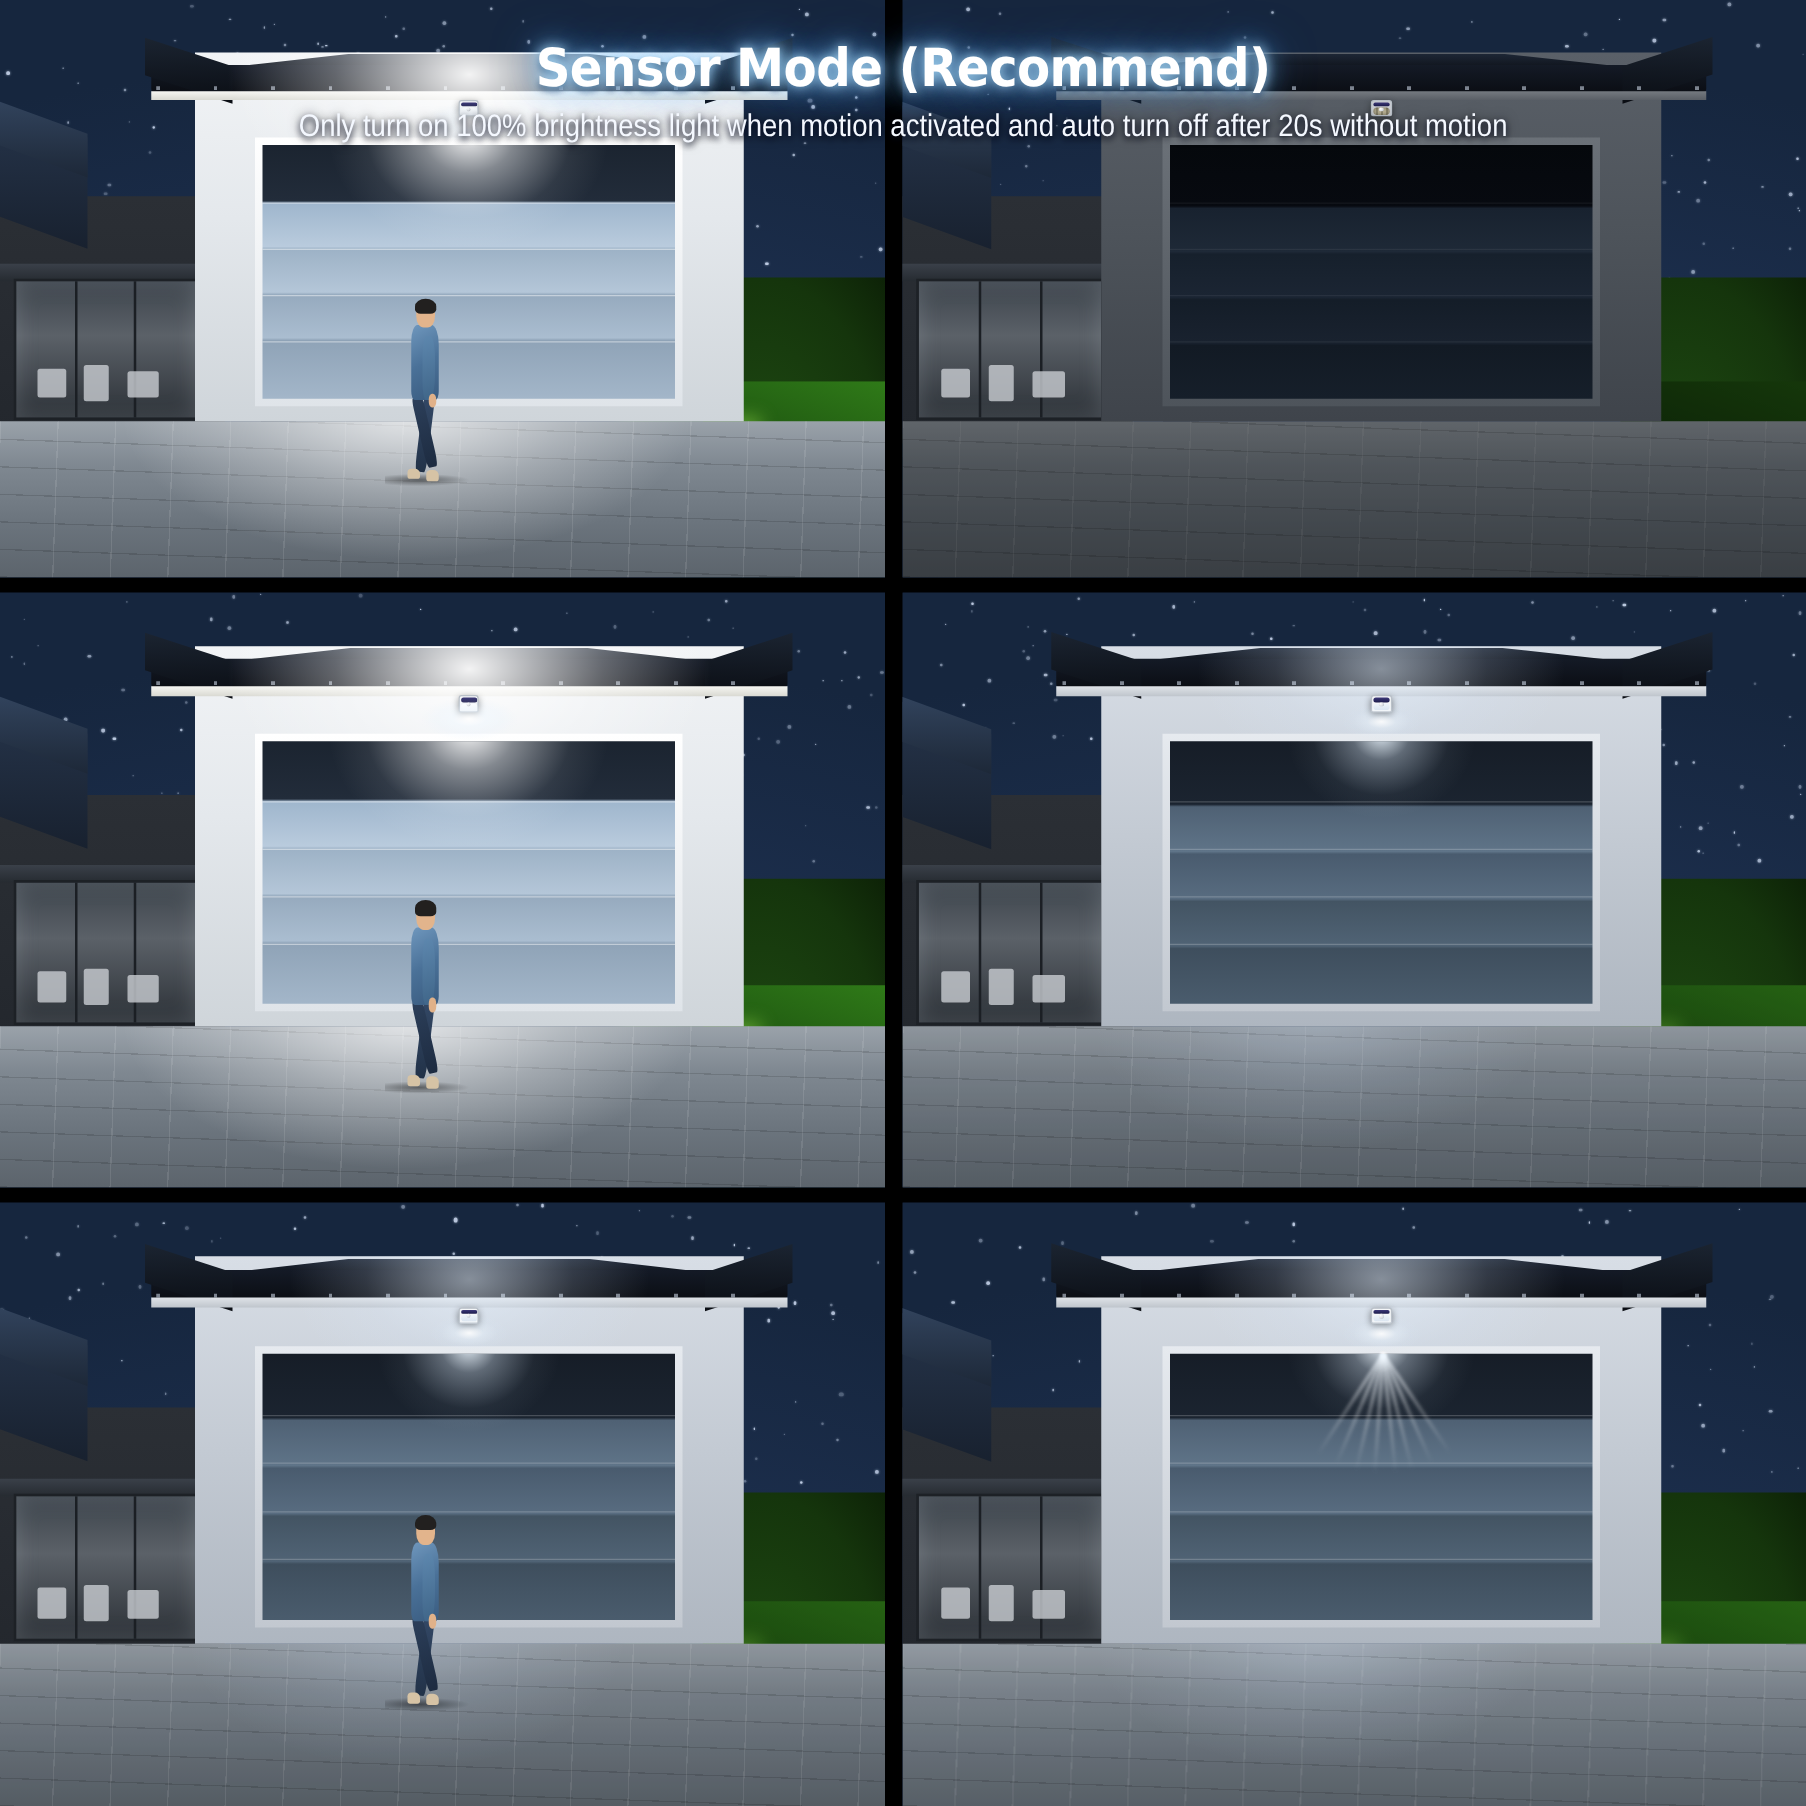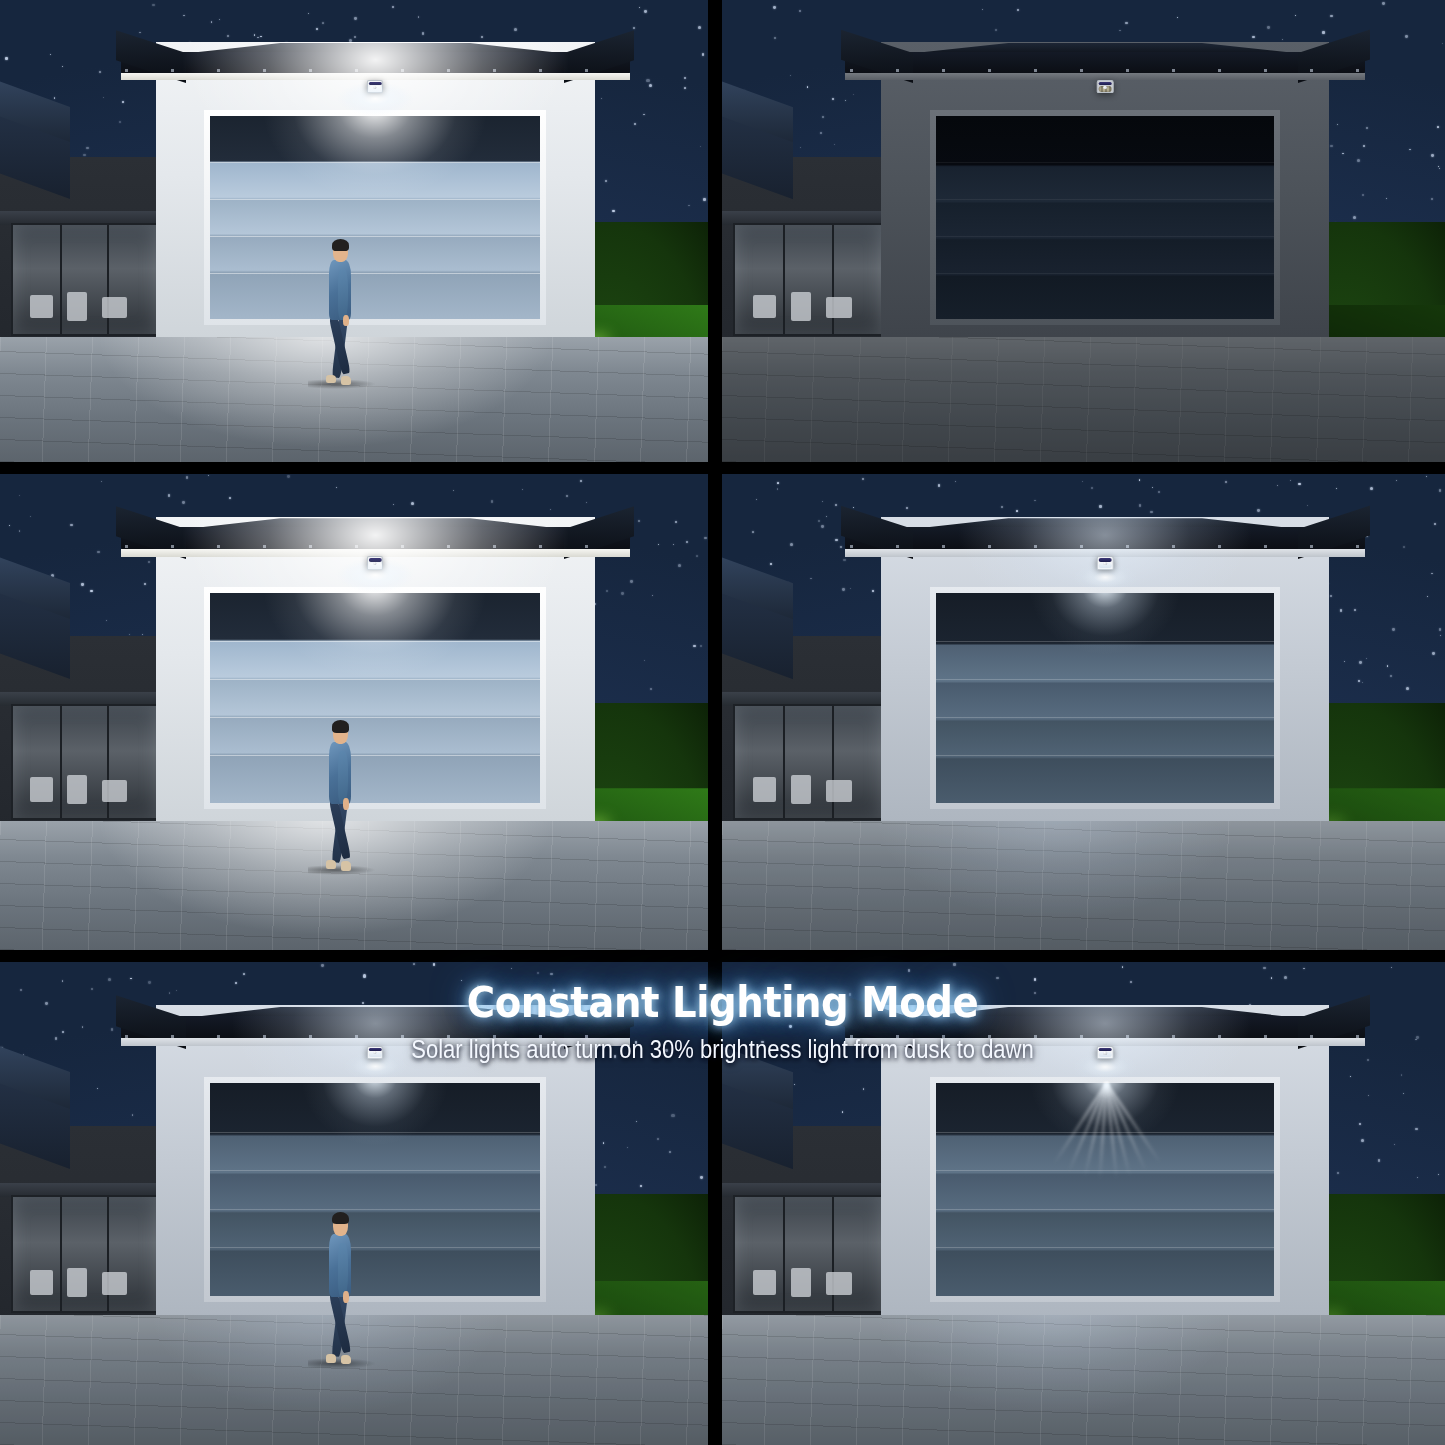--- a/index.html
+++ b/index.html
@@ -814,20 +814,24 @@
             <div class="fixture-body off">
               <div class="f-solar"></div>
               <div class="f-sensor"></div>
               <div class="f-led off"></div>
             </div>
           </div>
         </div>
       </div>
     </div>
 
+    <div class="caption">
+      <div class="title">Sensor Mode (Recommend)</div>
+      <div class="sub">Only turn on 100% brightness light when motion activated and auto turn off after 20s without motion</div>
+    </div>
   </div>
 
   <div class="hdivider"></div>
 
   <div class="row r2">
 
     <div class="panel">
       <div class="sky"></div>
       <div class="stars">
           <span style="left:13.74%;top:16.11%;width:2.77px;height:2.77px;opacity:0.44"></span>
@@ -1714,19 +1718,15 @@
             <div class="fixture-body">
               <div class="f-solar"></div>
               <div class="f-sensor"></div>
               <div class="f-led dim"></div>
             </div>
           </div>
         </div>
       </div>
     </div>
 
-    <div class="caption">
-      <div class="title">Constant Lighting Mode</div>
-      <div class="sub">Solar lights auto turn on 30% brightness light from dusk to dawn</div>
-    </div>
   </div>
 
 </div>
 
 </body></html>

